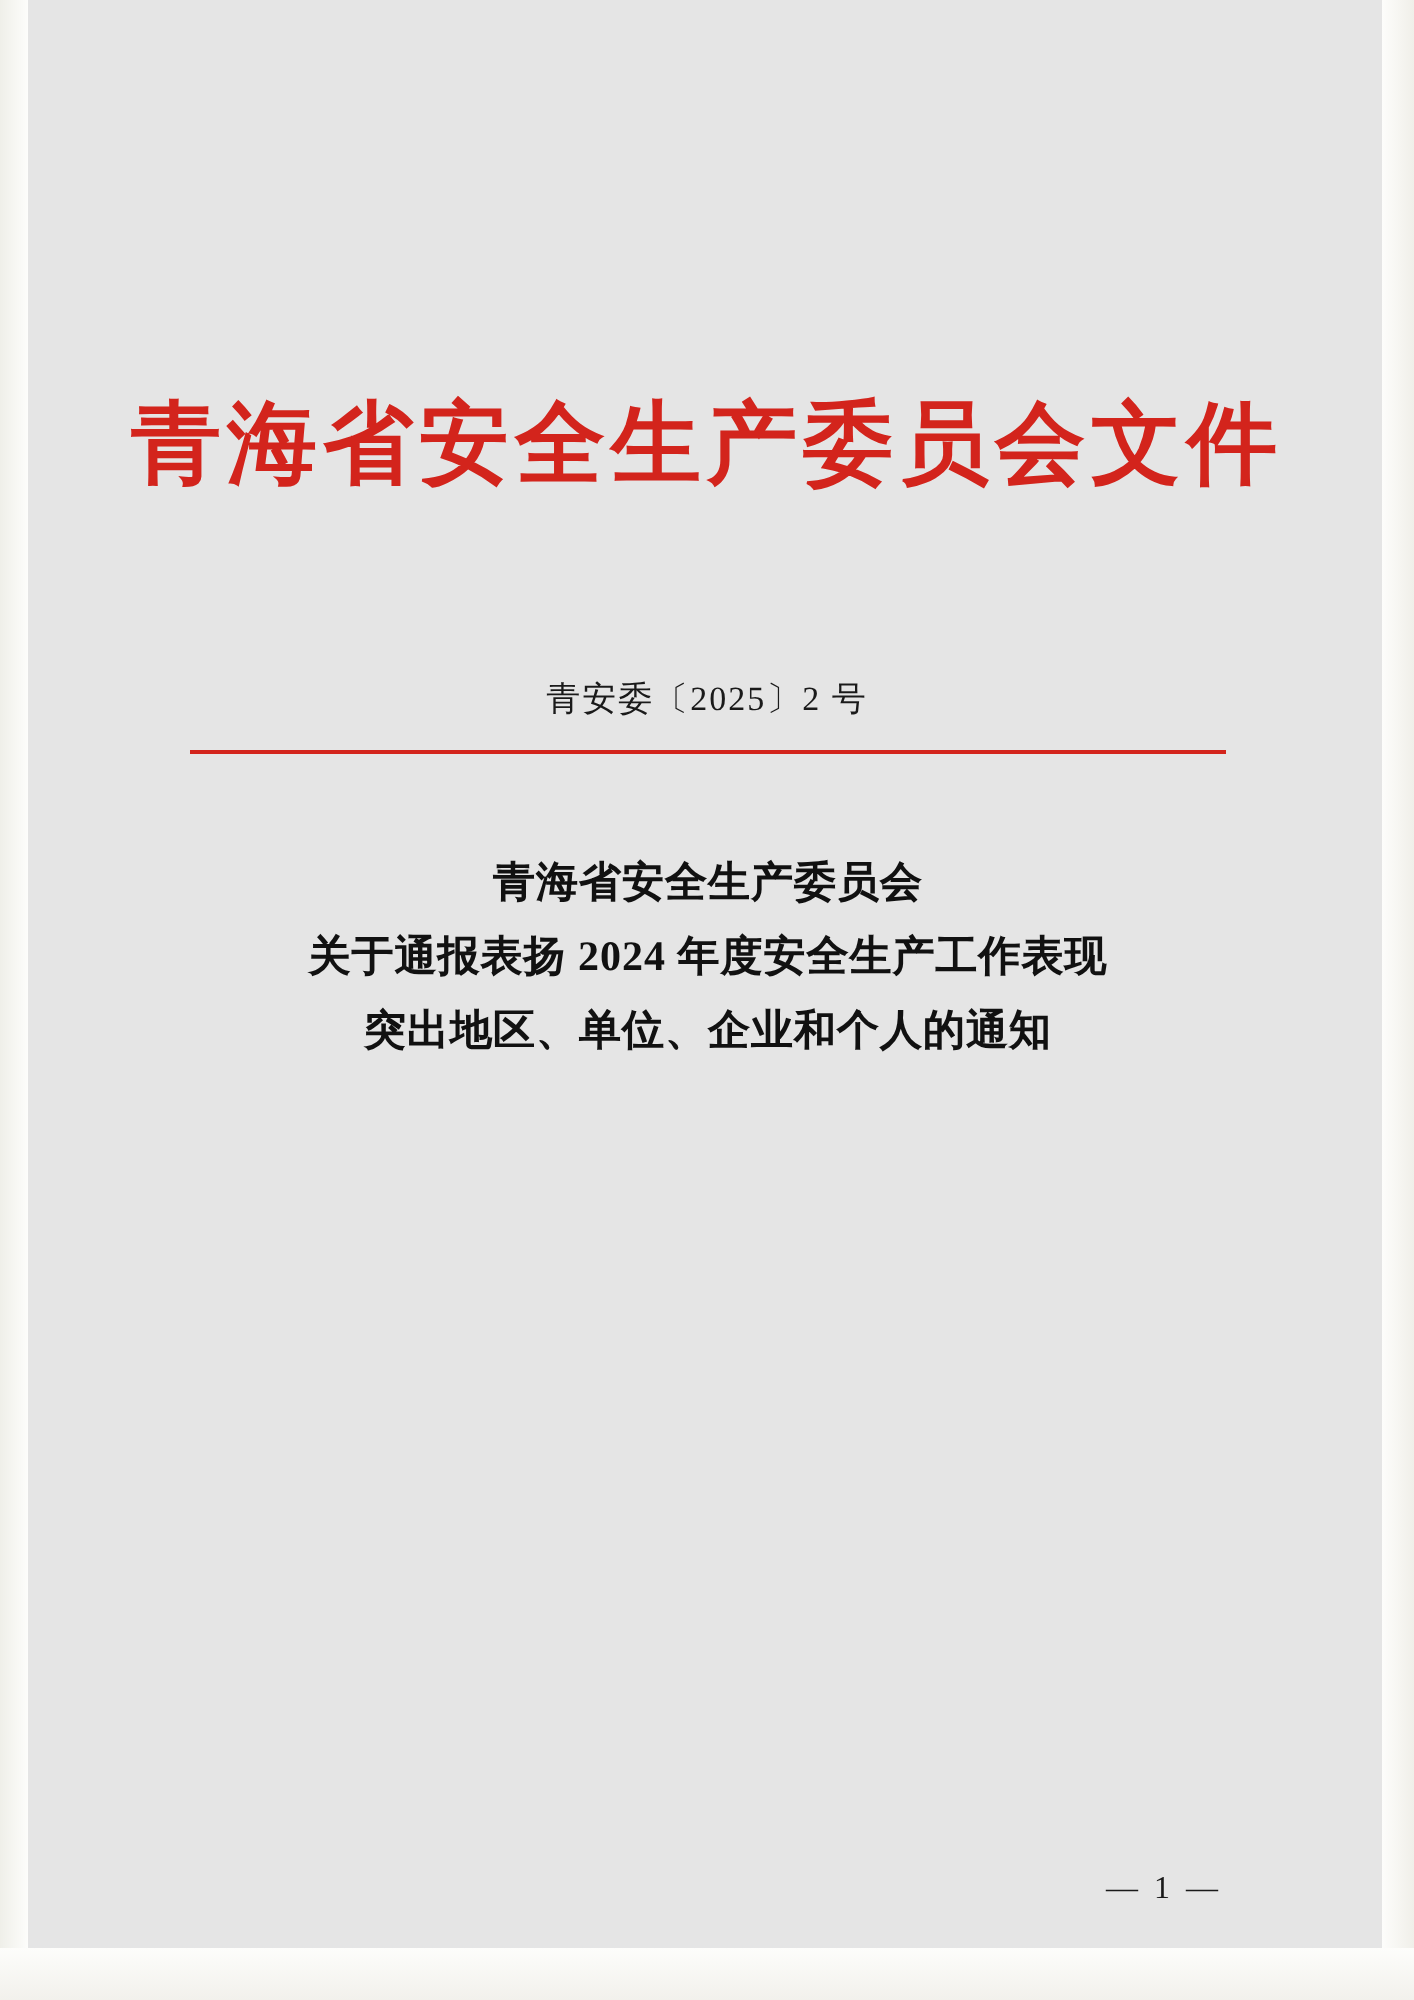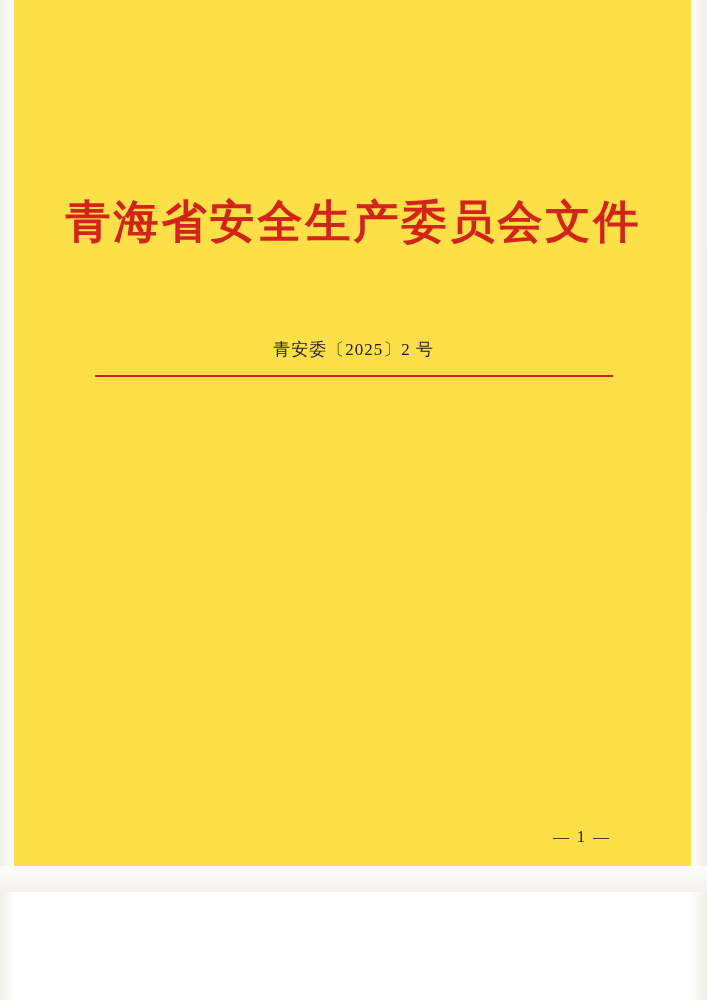--- a/index.html
+++ b/index.html
@@ -9,22 +9,22 @@
   }
   body {
     width: 707px;
     height: 1000px;
     overflow: hidden;
     font-family: "Liberation Serif", serif;
   }
   .page {
     position: relative;
     width: 707px;
-    height: 892px;
-    background: #fde047;
+    height: 1000px;
+    background: #e5e5e5;
     box-sizing: border-box;
   }
   
   .paper-edge-left {
     position: absolute;
     left: 0; top: 0;
     width: 14px; height: 1000px;
     background: linear-gradient(to right, #efefe9, #fdfdfb);
   }
   .paper-edge-right {
@@ -132,19 +132,24 @@
   <div class="paper-edge-left"></div>
   <div class="paper-edge-right"></div>
   <div class="paper-edge-bottom"></div>
 
   <div class="doc-title">青海省安全生产委员会文件</div>
 
   <div class="doc-number">青安委〔2025〕2 号</div>
 
   <div class="red-rule"></div>
 
+  <div class="subject">
+    <span class="line">青海省安全生产委员会</span>
+    <span class="line">关于通报表扬 2024 年度安全生产工作表现</span>
+    <span class="line">突出地区、单位、企业和个人的通知</span>
+  </div>
 
   <div class="body-text">
   </div>
 
   <div class="page-number">— 1 —</div>
 
 </div>
 
 </body></html>

